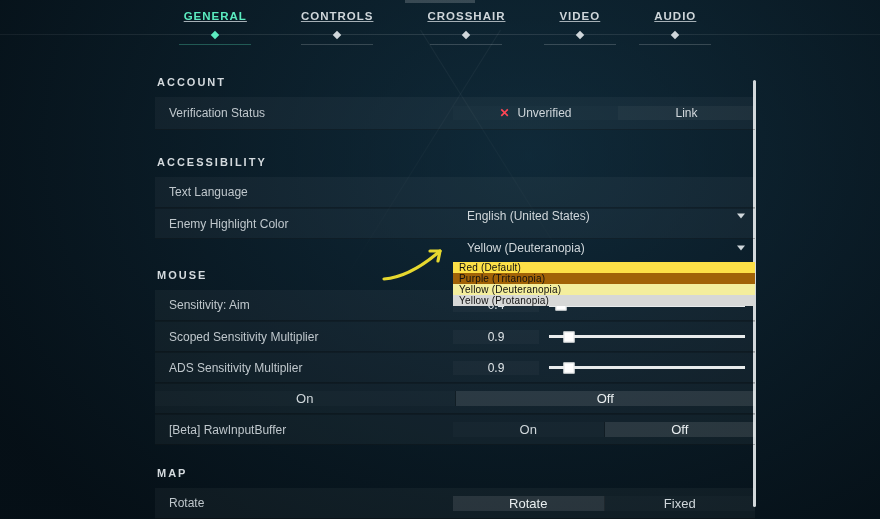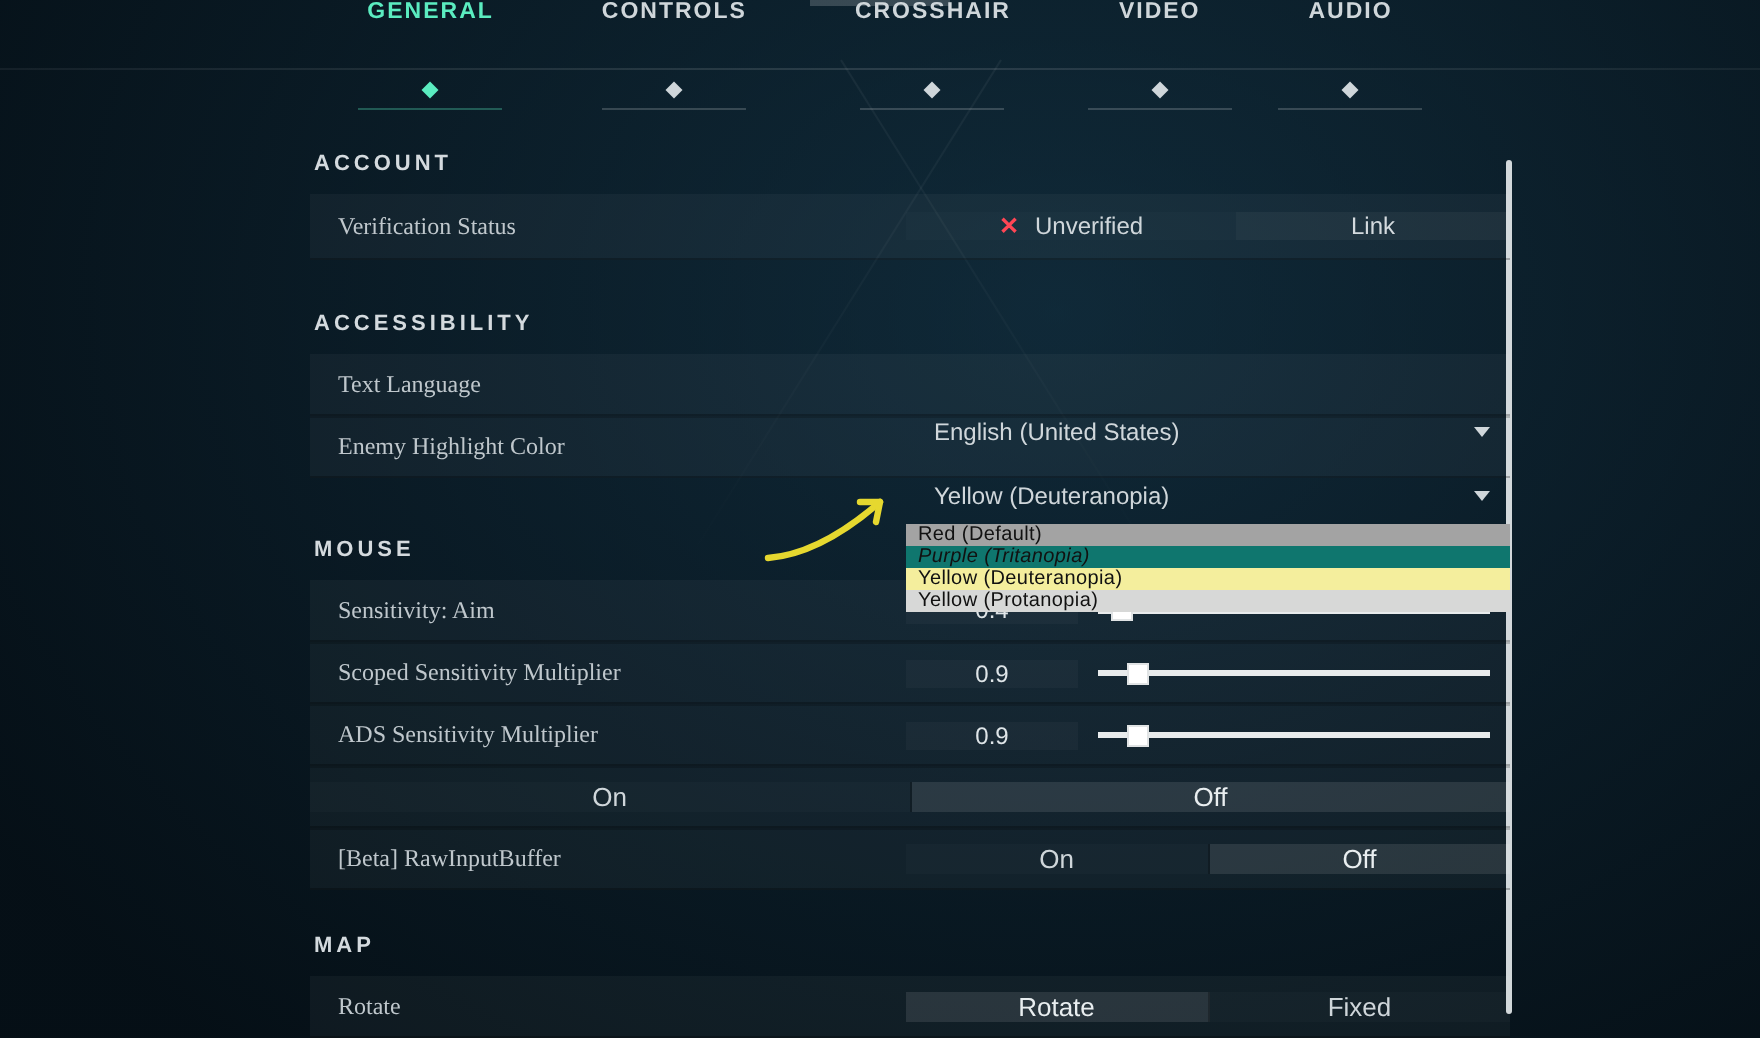--- a/index.html
+++ b/index.html
@@ -17,23 +17,24 @@
   
   .bg-lines::before, .bg-lines::after {
     content:""; position:absolute; top:30px; width:1px; height:300px;
     background:linear-gradient(180deg, rgba(255,255,255,.05), rgba(255,255,255,0));
   }
   .bg-lines::before { left:420px; transform:rotate(-32deg); transform-origin:top; }
   .bg-lines::after  { left:500px; transform:rotate(32deg);  transform-origin:top; }
 
   
   .topnav {
-    width:100%; height:35px; display:flex; justify-content:center; 
+    width:100%; height:35px; display:flex; justify-content:center; align-items:center;
     gap:54px; position:relative;
     border-bottom:1px solid rgba(255,255,255,.06);
+    text-decoration:underline;
   }
   .topnav-item {
     font-size:11.5px; font-weight:700; letter-spacing:1px;
     color:#cfd6da; cursor:pointer; position:relative;
     padding-bottom:2px;
   }
   .topnav-item.active { color:#5becc0; }
   .topnav-item .diamond {
     position:absolute; left:50%; bottom:-14px; transform:translateX(-50%) rotate(45deg);
     width:6px; height:6px; background:#cfd6da;
@@ -61,21 +62,21 @@
   .section-header.first{ margin-top:26px; }
 
   .row{
     display:flex; align-items:stretch; height:31px;
     background:rgba(255,255,255,.04);
     border-bottom:1px solid rgba(0,0,0,.25);
   }
   .row + .row{ border-top:1px solid rgba(0,0,0,.18); }
   .row .label{
     flex:0 0 298px; font-size:12px; color:#bfc7cc;
-    display:flex; align-items:center; padding-left:14px;font-family:Liberation Serif, serif;
+    display:flex; align-items:center; padding-left:14px;
   }
   .row .value{
     flex:1; display:flex; align-items:center; position:relative;
   }
 
   
   .verif-row{ height:33px; }
   .verif-status{
     flex:0 0 165px; display:flex; align-items:center; justify-content:center;
     gap:8px; color:#cfd6da; font-size:12px;
@@ -99,22 +100,22 @@
     border-top:5px solid #cfd6da;
   }
   .dropdown-list{
     position:absolute; left:0; top:100%; width:100%;
     z-index:30;
   }
   .dropdown-list .opt{
     height:11px; line-height:11px; font-size:10px; color:#111;
     padding-left:6px; letter-spacing:.2px;
   }
-  .opt-0{ background:#a3a3a3; }
-  .opt-1{ background:#0f766e;font-style:italic; }
+  .opt-0{ background:#fde047; }
+  .opt-1{ background:#a16207; }
   .opt-2{ background:#f4ee9d; }
   .opt-3{ background:#d7d8d7; }
 
   
   .slider-value-box{
     flex:0 0 86px; display:flex; align-items:center; justify-content:center;
     color:#dfe5e8; font-size:12px;
     background:rgba(255,255,255,.03);
   }
   .slider-wrap{

